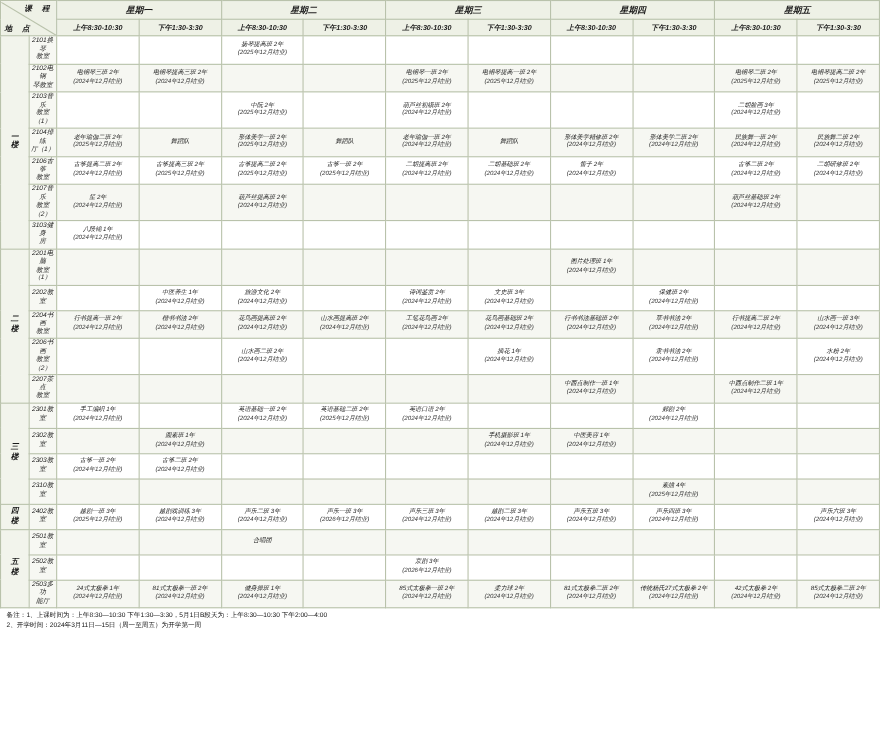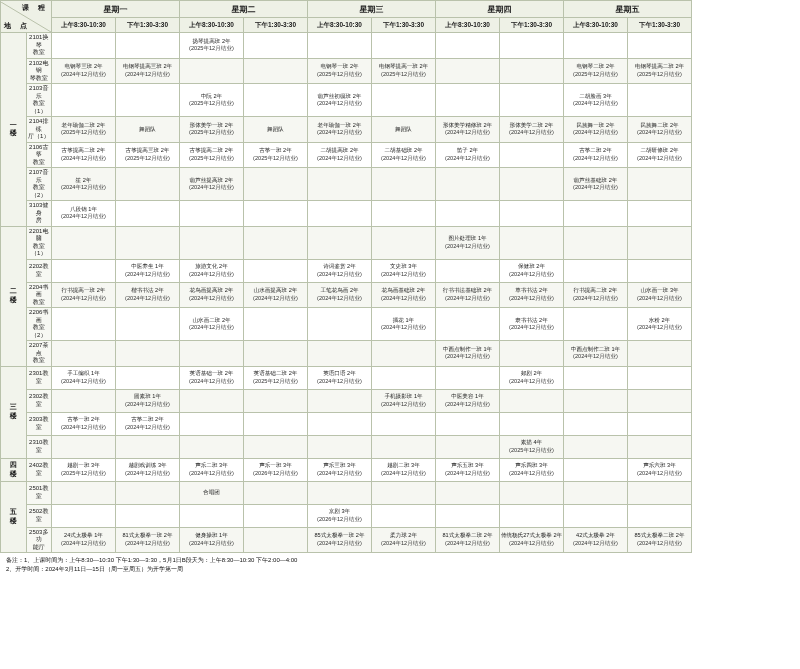--- a/index.html
+++ b/index.html
@@ -4,21 +4,21 @@
 <style>
   html,body{margin:0;padding:0;}
   body{
     width:800px;height:669px;
     background:#ffffff;
     font-family:"Liberation Sans","DejaVu Sans",sans-serif;
     font-size:6px;
     color:#1a1a1a;
     overflow:hidden;
   }
-  table{border-collapse:collapse;width:692px;table-layout:fixed;}
+  table{border-collapse:collapse;width:800px;table-layout:fixed;font-style:italic;}
   td,th{border:1px solid #b9c2ab;vertical-align:middle;text-align:center;padding:0;}
   .hdr-day{background:#eef1e6;font-weight:bold;font-size:8px;height:16px;}
   .hdr-slot{background:#eef1e6;font-weight:bold;font-size:6.5px;height:14px;}
   .corner{background:#eef1e6;width:50px;position:relative;}
   .corner-inner{position:relative;width:50px;height:30px;}
   .corner-inner svg{position:absolute;left:0;top:0;}
   .corner-top{position:absolute;right:5px;top:1px;font-size:7px;font-weight:bold;letter-spacing:1px;}
   .corner-bot{position:absolute;left:3px;bottom:1px;font-size:7px;font-weight:bold;letter-spacing:1px;}
   .floor{width:14px;background:#f2f4ec;font-size:7px;font-weight:bold;line-height:1.25;}
   .room{width:36px;background:#f7f8f3;font-size:6px;line-height:1.25;padding:1px 0;}

